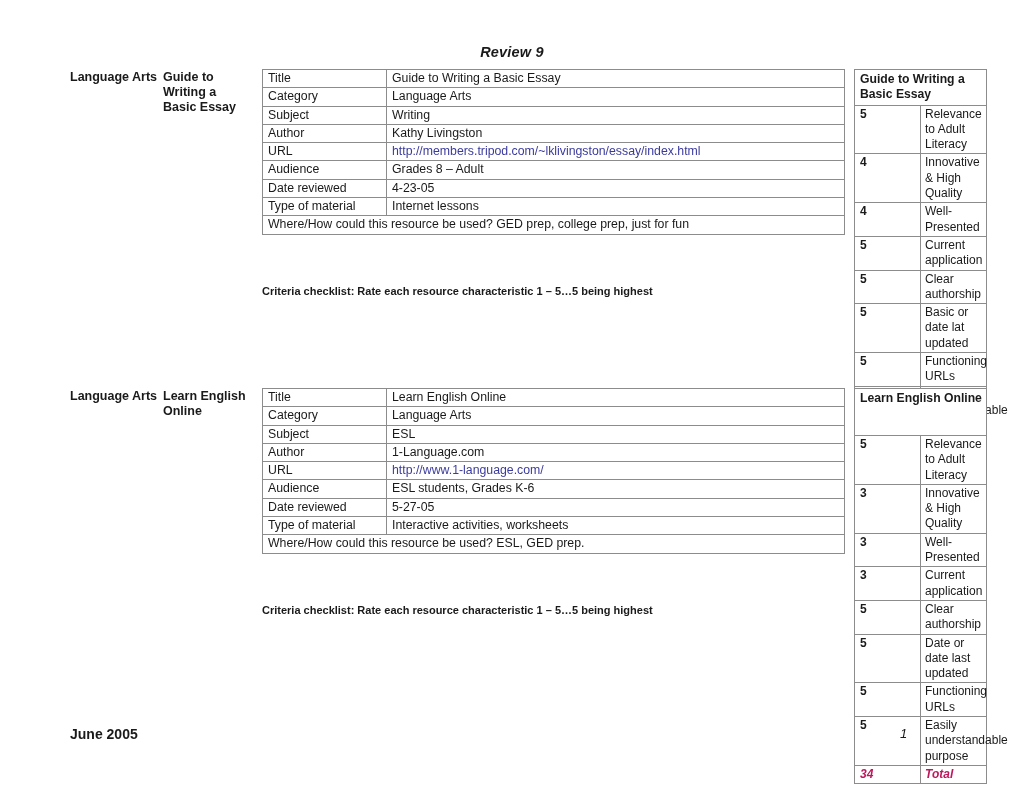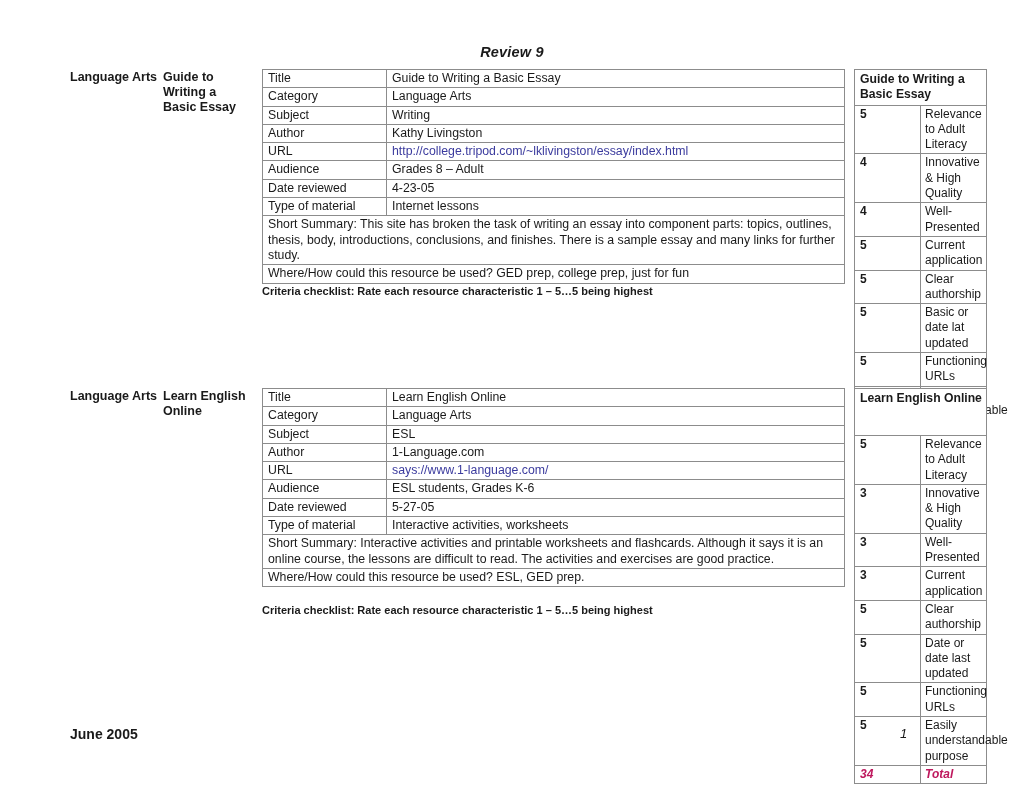--- a/index.html
+++ b/index.html
@@ -163,36 +163,33 @@
         <tr>
           <td class="lbl">Subject</td>
           <td class="val">Writing</td>
         </tr>
         <tr>
           <td class="lbl">Author</td>
           <td class="val">Kathy Livingston</td>
         </tr>
         <tr>
           <td class="lbl">URL</td>
-          <td class="val"><span class="url-text">http://college.tripod.com/~lklivingston/essay/index.html</span></td>
+          <td class="val"><span class="url-text">http://members.tripod.com/~lklivingston/essay/index.html</span></td>
         </tr>
         <tr>
           <td class="lbl">Audience</td>
           <td class="val">Grades 8 – Adult</td>
         </tr>
         <tr>
           <td class="lbl">Date reviewed</td>
           <td class="val">4-23-05</td>
         </tr>
         <tr>
           <td class="lbl">Type of material</td>
           <td class="val">Internet lessons</td>
-        </tr>
-        <tr>
-          <td class="wide" colspan="2">Short Summary:  This site has broken the task of writing an essay into component parts:  topics, outlines, thesis, body, introductions, conclusions, and finishes.  There is a sample essay and many links for further study.</td>
         </tr>
         <tr>
           <td class="wide" colspan="2">Where/How could this resource be used?  GED prep, college prep, just for fun</td>
         </tr>
       </tbody>
     </table>
 
     <div class="criteria-note" style="left:262px; top:285px;">Criteria checklist:  Rate each resource characteristic 1 – 5…5 being highest</div>
 
     <table class="scores" style="left:854px; top:69px;">
@@ -259,36 +256,33 @@
         <tr>
           <td class="lbl">Subject</td>
           <td class="val">ESL</td>
         </tr>
         <tr>
           <td class="lbl">Author</td>
           <td class="val">1-Language.com</td>
         </tr>
         <tr>
           <td class="lbl">URL</td>
-          <td class="val"><span class="url-text">says://www.1-language.com/</span></td>
+          <td class="val"><span class="url-text">http://www.1-language.com/</span></td>
         </tr>
         <tr>
           <td class="lbl">Audience</td>
           <td class="val">ESL students, Grades K-6</td>
         </tr>
         <tr>
           <td class="lbl">Date reviewed</td>
           <td class="val">5-27-05</td>
         </tr>
         <tr>
           <td class="lbl">Type of material</td>
           <td class="val">Interactive activities, worksheets</td>
-        </tr>
-        <tr>
-          <td class="wide" colspan="2">Short Summary:  Interactive activities and printable worksheets and flashcards.  Although it says it is an online course, the lessons are difficult to read.  The activities and exercises are good practice.</td>
         </tr>
         <tr>
           <td class="wide" colspan="2">Where/How could this resource be used?  ESL, GED prep.</td>
         </tr>
       </tbody>
     </table>
 
     <div class="criteria-note" style="left:262px; top:604px;">Criteria checklist:  Rate each resource characteristic 1 – 5…5 being highest</div>
 
     <table class="scores" style="left:854px; top:388px;">

